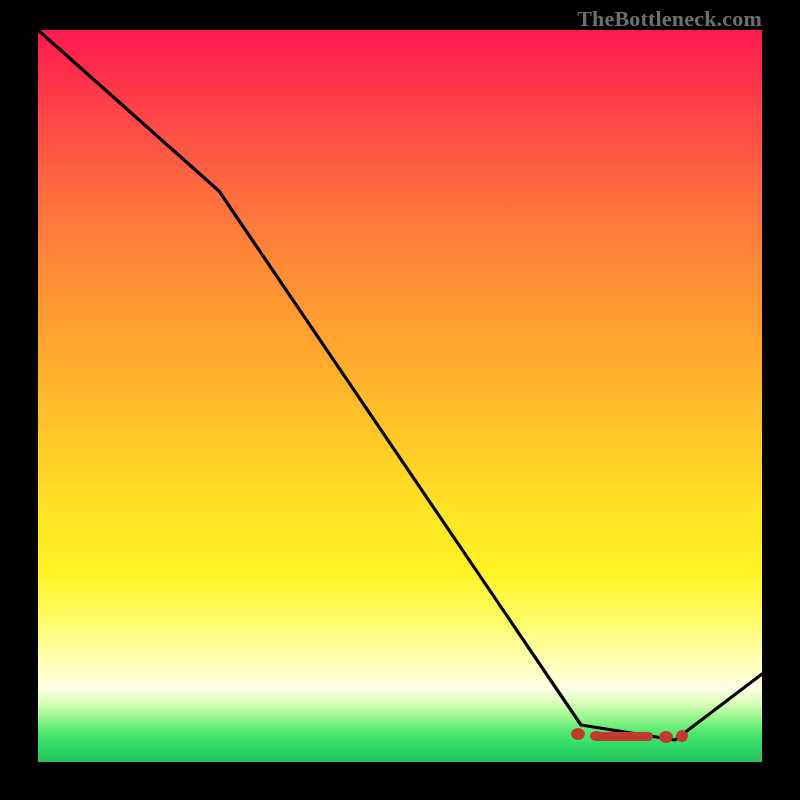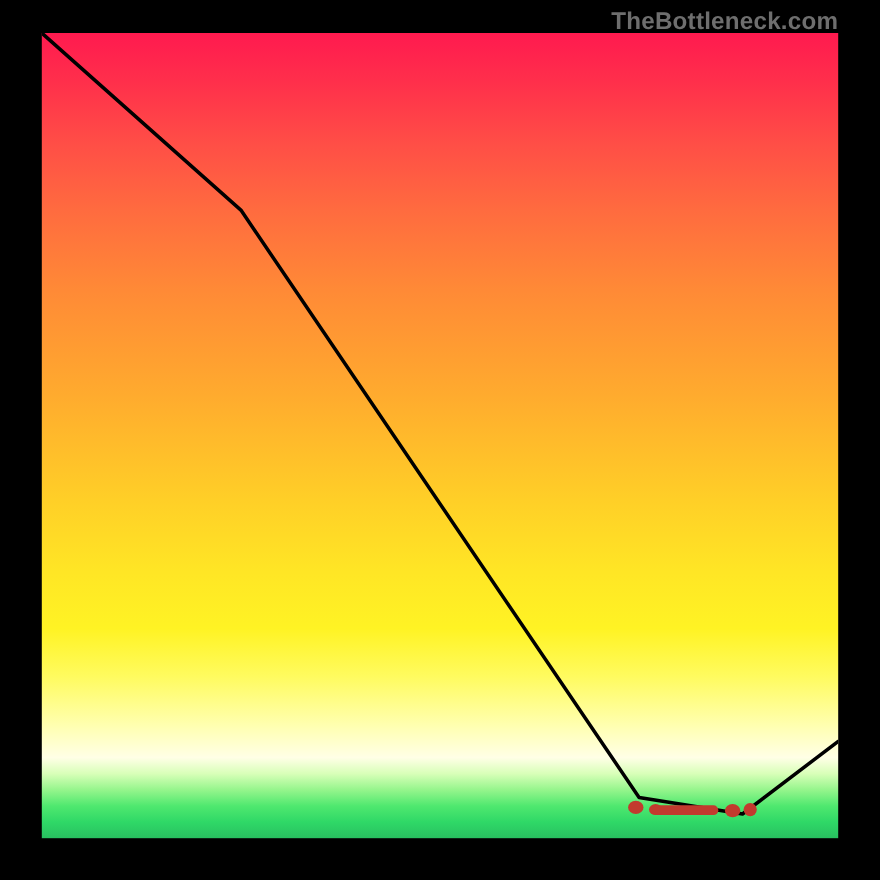--- a/index.html
+++ b/index.html
@@ -9,20 +9,21 @@
     height: 800px;
     background: #000;
     overflow: hidden;
     font-family: Arial, Helvetica, sans-serif;
   }
   .frame {
     position: relative;
     width: 800px;
     height: 800px;
     background: #000;
+    font-family: Liberation Serif, serif;
   }
   .plot {
     position: absolute;
     left: 38px;
     top: 30px;
     width: 724px;
     height: 732px;
     
     background: linear-gradient(
       to bottom,

